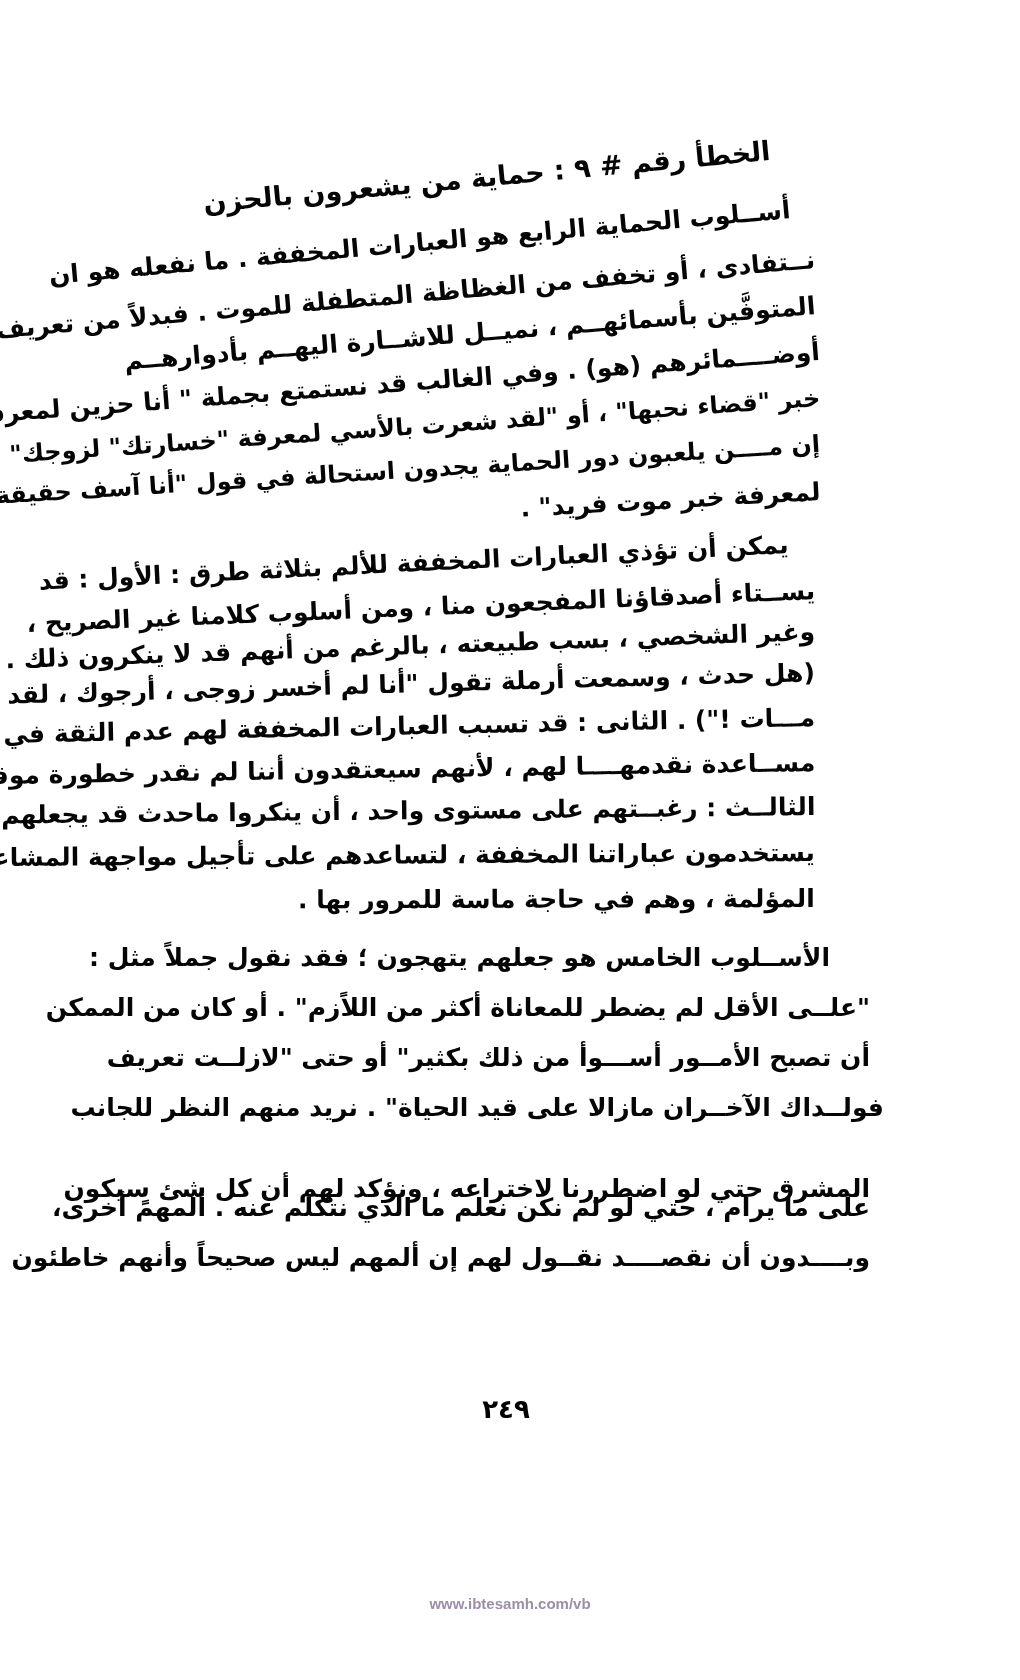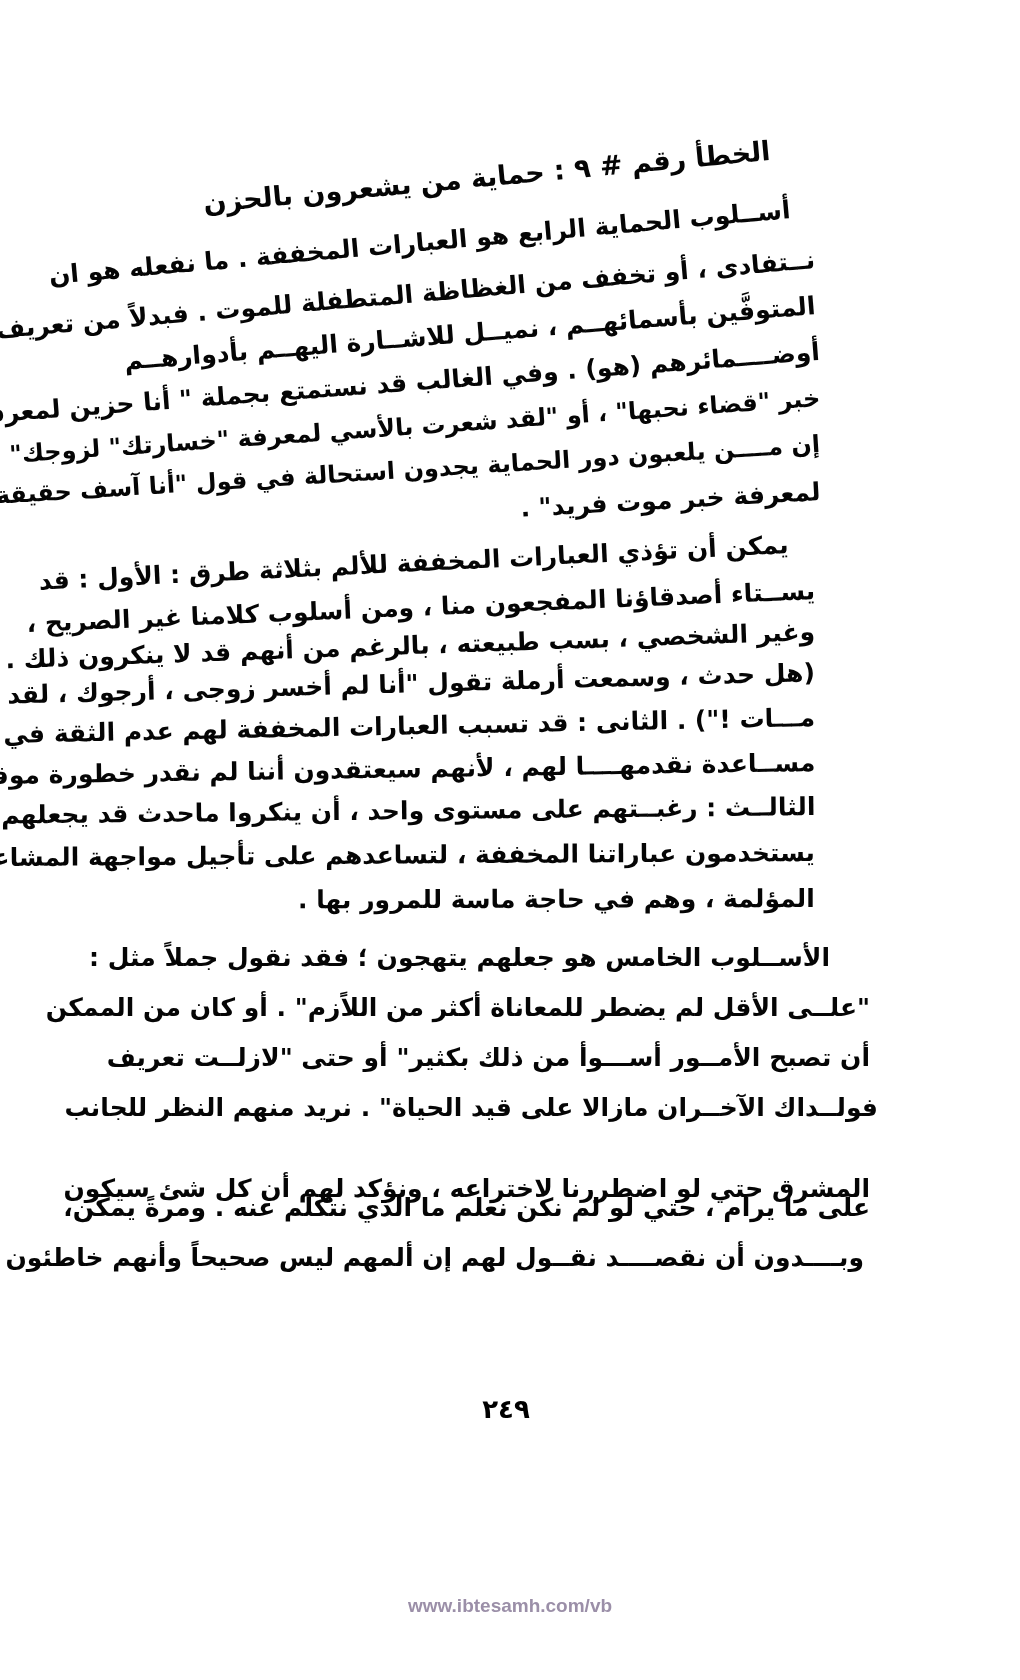--- a/index.html
+++ b/index.html
@@ -81,21 +81,21 @@
     direction: rtl;
   }
 
   
   #watermark {
     position: absolute;
     left: 0;
     right: 0;
     top: 1595px;
     text-align: center;
-    font-size: 19px;
+    font-size: 15px;
     font-weight: 700;
     color: #9b8fa8;
     direction: ltr;
     font-family: "Liberation Sans", sans-serif;
   }
 </style>
 </head>
 <body>
 
 <div id="page">
@@ -123,23 +123,23 @@
     <div class="line body-line r14" style="right:205px; top:748px;">مســاعدة نقدمهــــا لهم ، لأنهم سيعتقدون أننا لم نقدر خطورة موقفهم .</div>
     <div class="line body-line r15" style="right:205px; top:792px;">الثالــث : رغبــتهم على مستوى واحد ، أن ينكروا ماحدث قد يجعلهم</div>
     <div class="line body-line r16" style="right:205px; top:838px;">يستخدمون عباراتنا المخففة ، لتساعدهم على تأجيل مواجهة المشاعر</div>
     <div class="line body-line r17" style="right:205px; top:884px;">المؤلمة ، وهم في حاجة ماسة للمرور بها .</div>
   </div>
 
   <div class="text-block">
     <div class="line body-line r18" style="right:190px; top:943px;">الأســلوب الخامس هو جعلهم يتهجون ؛ فقد نقول جملاً مثل :</div>
     <div class="line body-line r18" style="right:150px; top:993px;">"علــى الأقل لم يضطر للمعاناة أكثر من اللاًزم" . أو كان من الممكن</div>
     <div class="line body-line r18" style="right:150px; top:1043px;">أن تصبح الأمــور أســـوأ من ذلك بكثير" أو حتى "لازلــت تعريف</div>
-    <div class="line body-line r18" style="right:142px; top:1093px;">فولــداك الآخــران مازالا على قيد الحياة" . نريد منهم النظر للجانب</div>
+    <div class="line body-line r18" style="right:136px; top:1093px;">فولــداك الآخــران مازالا على قيد الحياة" . نريد منهم النظر للجانب</div>
     <div class="line body-line r18" style="right:150px; top:1143px;margin-top:31px;">المشرق حتي لو اضطررنا لاختراعه ، ونؤكد لهم أن كل شئ سيكون</div>
-    <div class="line body-line r18" style="right:150px; top:1193px;">على ما يرام ، حتي لو لم نكن نعلم ما الذي نتكلم عنه . ومرةً يمكن،</div>
-    <div class="line body-line r18" style="right:156px; top:1243px;">وبــــدون أن نقصــــد نقــول لهم إن ألمهم ليس صحيحاً وأنهم خاطئون</div>
+    <div class="line body-line r18" style="right:150px; top:1193px;">على ما يرام ، حتي لو لم نكن نعلم ما الذي نتكلم عنه . ألمهمً أخرى،</div>
+    <div class="line body-line r18" style="right:150px; top:1243px;">وبــــدون أن نقصــــد نقــول لهم إن ألمهم ليس صحيحاً وأنهم خاطئون</div>
   </div>
 
   <div id="page-number">٢٤٩</div>
 
   <div id="watermark">www.ibtesamh.com/vb</div>
 
 </div>
 
 </body></html>

